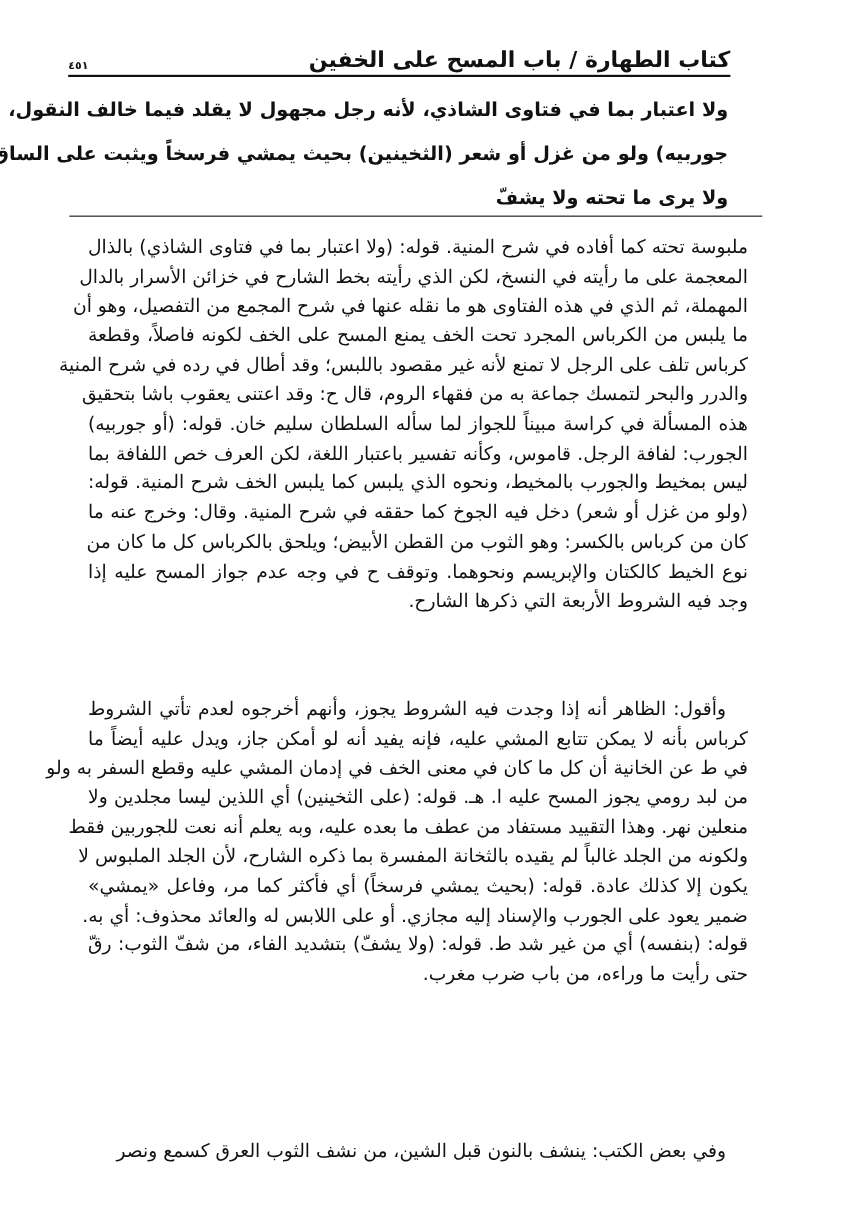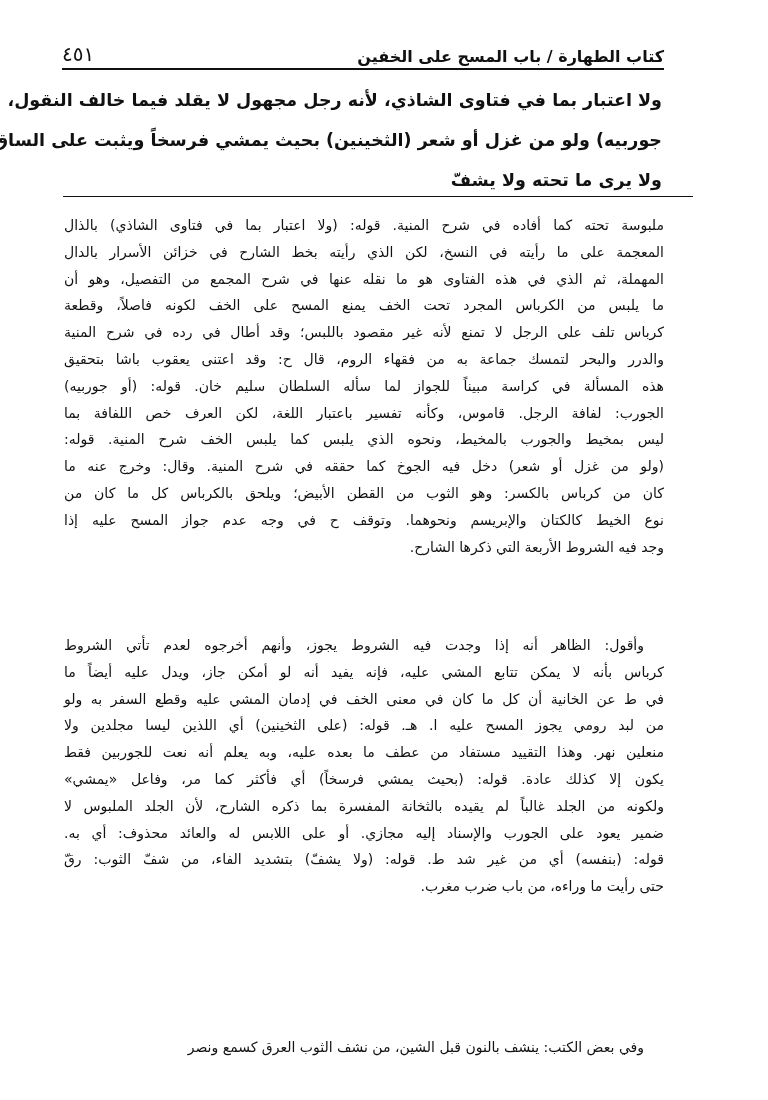--- a/index.html
+++ b/index.html
@@ -7,36 +7,36 @@
     width: 768px; height: 1100px; overflow: hidden; position: relative;
     font-family: "DejaVu Sans", sans-serif; color: #111111;
   }
   .page { position: absolute; left: 0; top: 0; width: 768px; height: 1100px; direction: rtl; }
 
   .header {
     position: absolute; top: 42px; left: 62px; width: 602px; height: 24px;
     display: flex; justify-content: space-between; align-items: flex-end;
     border-bottom: 2px solid #111; padding-bottom: 2px;
   }
-  .header .title { font-weight: bold; font-size: 16px; }
-  .header .pnum { font-weight: normal; font-size: 20px; }
+  .header .title { font-weight: bold; font-size: 20px; }
+  .header .pnum { font-weight: bold; font-size: 10px; }
 
   .main {
     position: absolute; top: 80px; left: 64px; width: 598px;
     font-size: 17.5px; line-height: 40px; text-align: justify;
     font-weight: bold;
   }
   .main .line { display: block; white-space: nowrap; text-align-last: justify; }
   .main .line.last { text-align-last: right; }
 
   .sep { position: absolute; top: 196px; left: 63px; width: 630px; height: 0; border-top: 1.5px solid #111; }
 
   .comm {
-    position: absolute; left: 64px; width: 600px;
-    font-size: 14px; line-height: 26.8px; text-align: justify;
+    position: absolute; left: 80px; width: 600px;
+    font-size: 17px; line-height: 26.8px; text-align: justify;
   }
   .comm .line { display: block; white-space: nowrap; text-align-last: justify; }
   .comm .line.last { text-align-last: right; }
   .comm .line.indent { padding-right: 20px; }
 
   .c1 { top: 212px; }
   .c2 { top: 632px; }
   .c3 { top: 1034px; }
 </style>
 </head>
@@ -72,22 +72,22 @@
     <span class="line">نوع الخيط كالكتان والإبريسم ونحوهما. وتوقف ح في وجه عدم جواز المسح عليه إذا</span>
     <span class="line last">وجد فيه الشروط الأربعة التي ذكرها الشارح.</span>
   </div>
 
   <div class="comm c2">
     <span class="line indent">وأقول: الظاهر أنه إذا وجدت فيه الشروط يجوز، وأنهم أخرجوه لعدم تأتي الشروط</span>
     <span class="line">كرباس بأنه لا يمكن تتابع المشي عليه، فإنه يفيد أنه لو أمكن جاز، ويدل عليه أيضاً ما</span>
     <span class="line">في ط عن الخانية أن كل ما كان في معنى الخف في إدمان المشي عليه وقطع السفر به ولو</span>
     <span class="line">من لبد رومي يجوز المسح عليه ا. هـ. قوله: (على الثخينين) أي اللذين ليسا مجلدين ولا</span>
     <span class="line">منعلين نهر. وهذا التقييد مستفاد من عطف ما بعده عليه، وبه يعلم أنه نعت للجوربين فقط</span>
+    <span class="line">ولكونه من الجلد غالباً لم يقيده بالثخانة المفسرة بما ذكره الشارح، لأن الجلد الملبوس لا</span>
     <span class="line">يكون إلا كذلك عادة. قوله: (بحيث يمشي فرسخاً) أي فأكثر كما مر، وفاعل «يمشي»</span>
-    <span class="line">ولكونه من الجلد غالباً لم يقيده بالثخانة المفسرة بما ذكره الشارح، لأن الجلد الملبوس لا</span>
     <span class="line">ضمير يعود على الجورب والإسناد إليه مجازي. أو على اللابس له والعائد محذوف: أي به.</span>
     <span class="line">قوله: (بنفسه) أي من غير شد ط. قوله: (ولا يشفّ) بتشديد الفاء، من شفّ الثوب: رقّ</span>
     <span class="line last">حتى رأيت ما وراءه، من باب ضرب مغرب.</span>
   </div>
 
   <div class="comm c3">
     <span class="line last indent">وفي بعض الكتب: ينشف بالنون قبل الشين، من نشف الثوب العرق كسمع ونصر</span>
   </div>
 
 </div>

